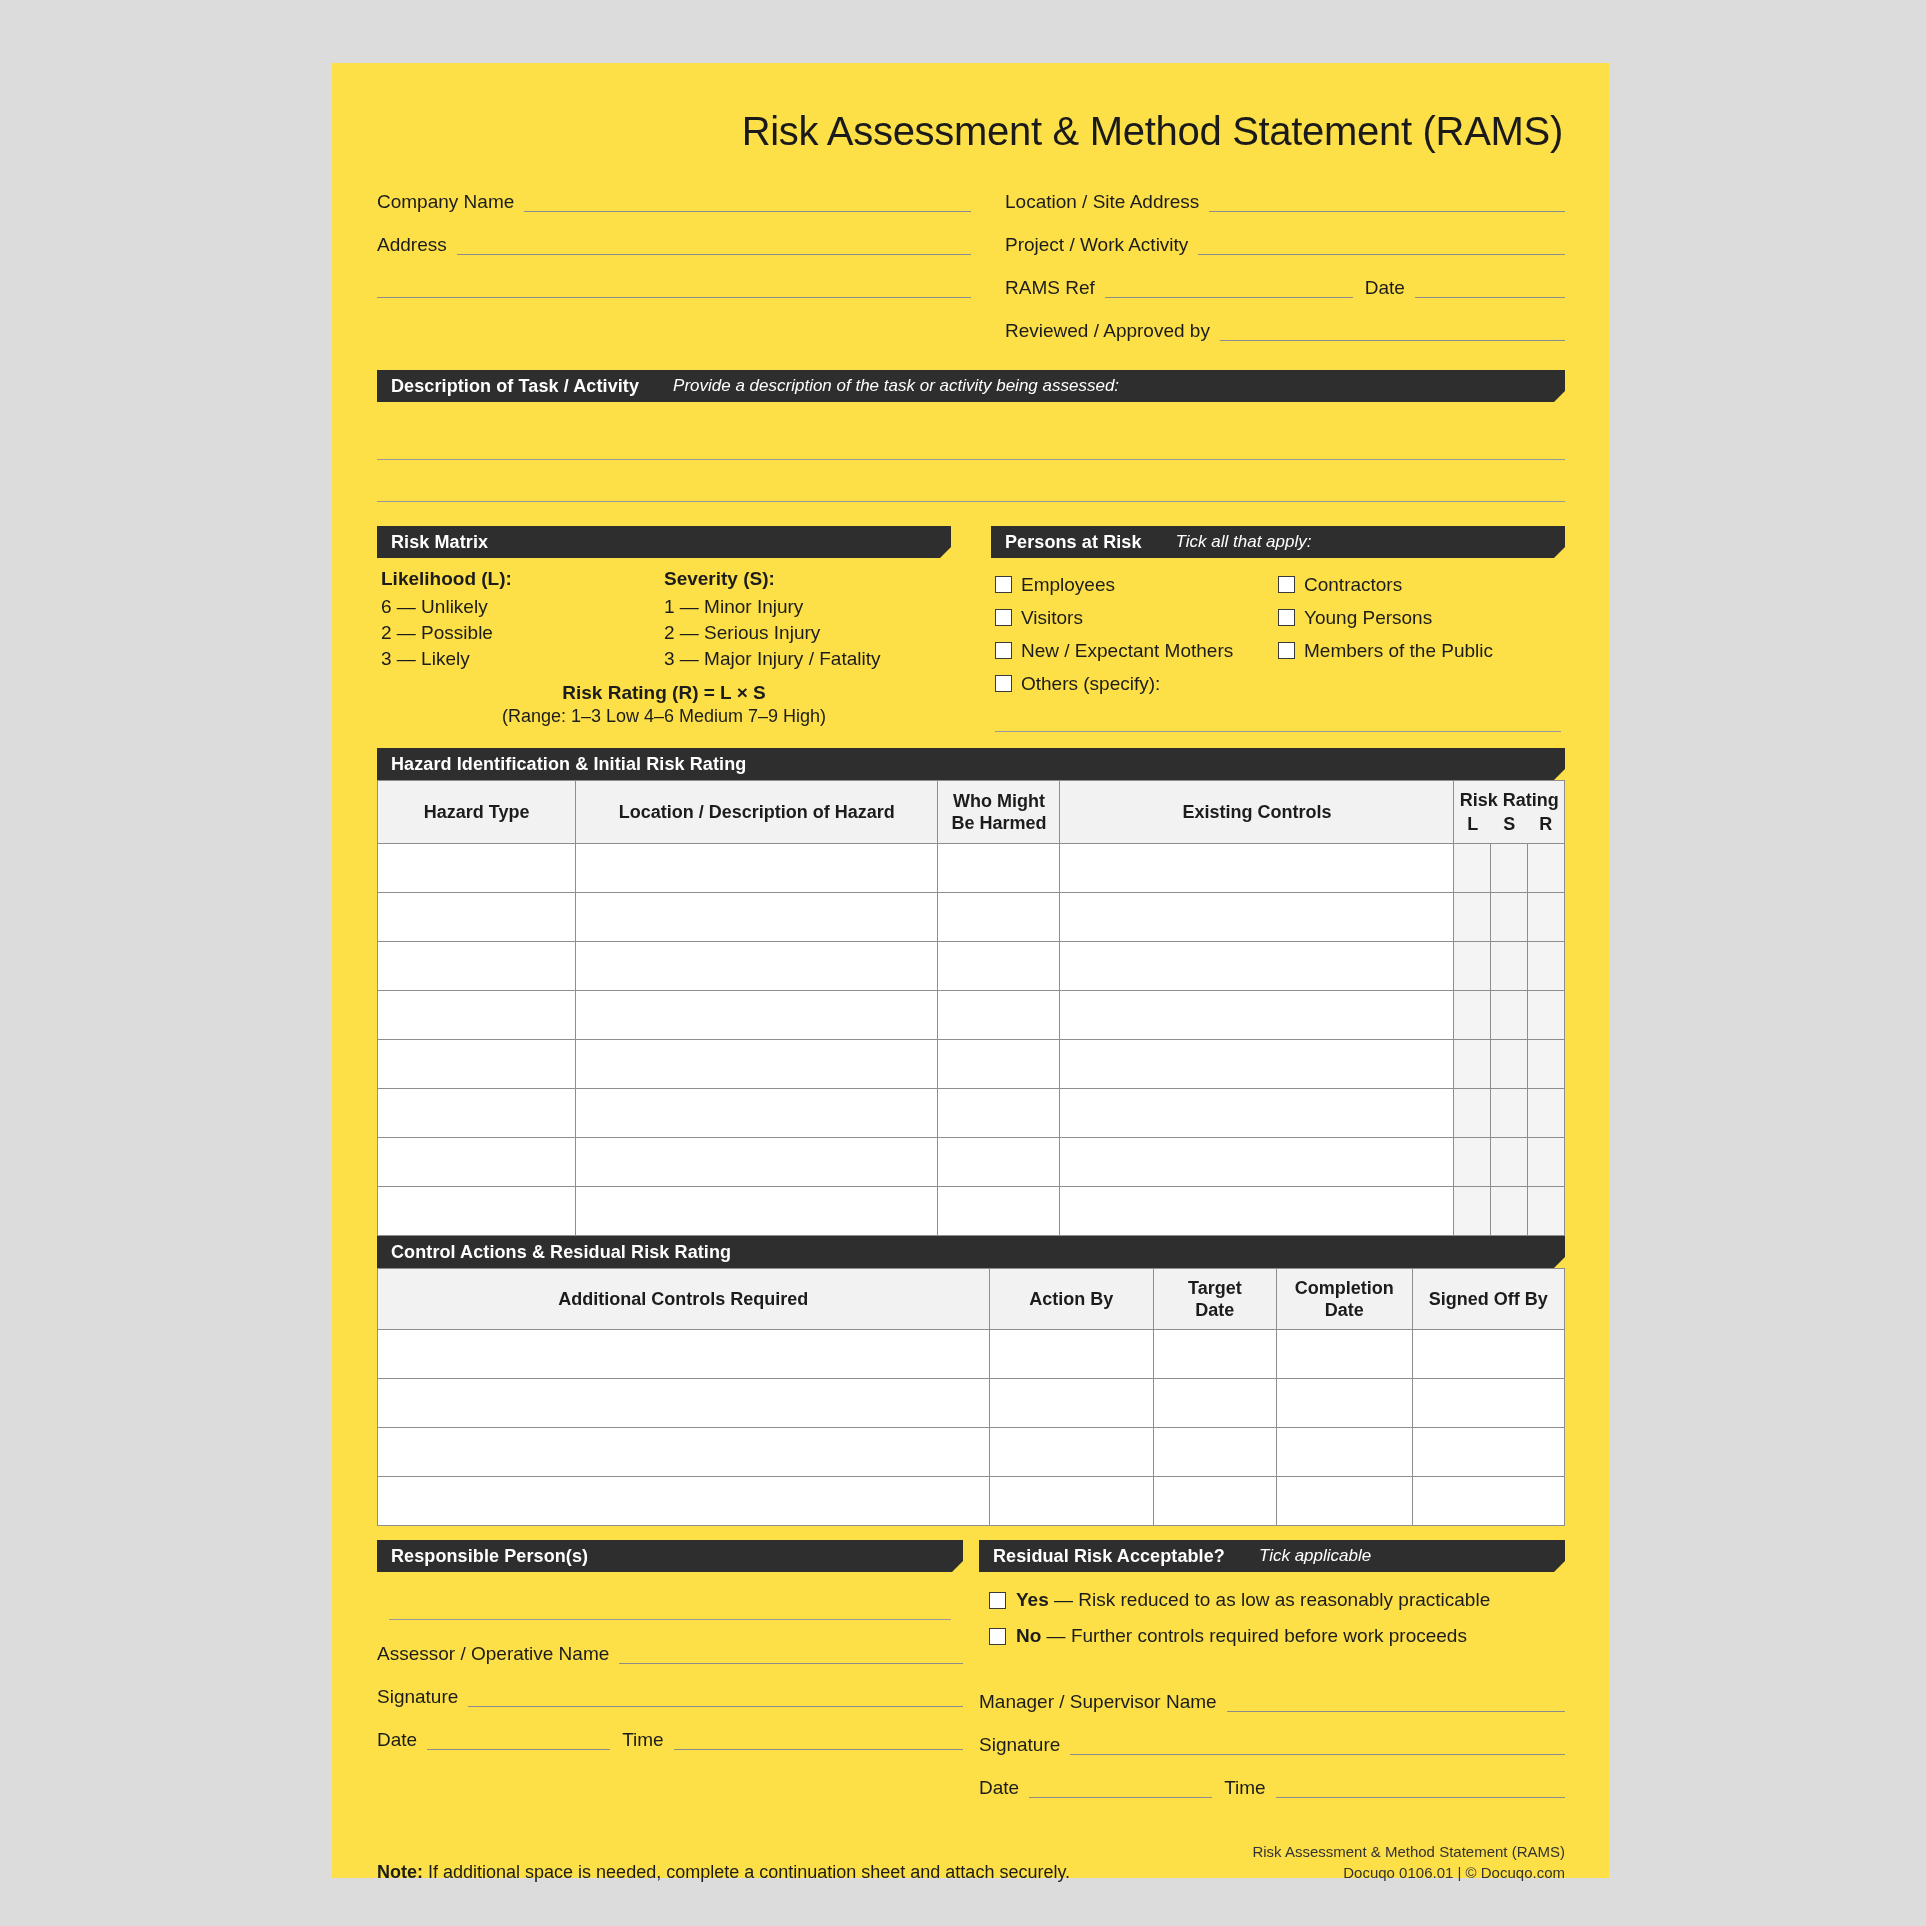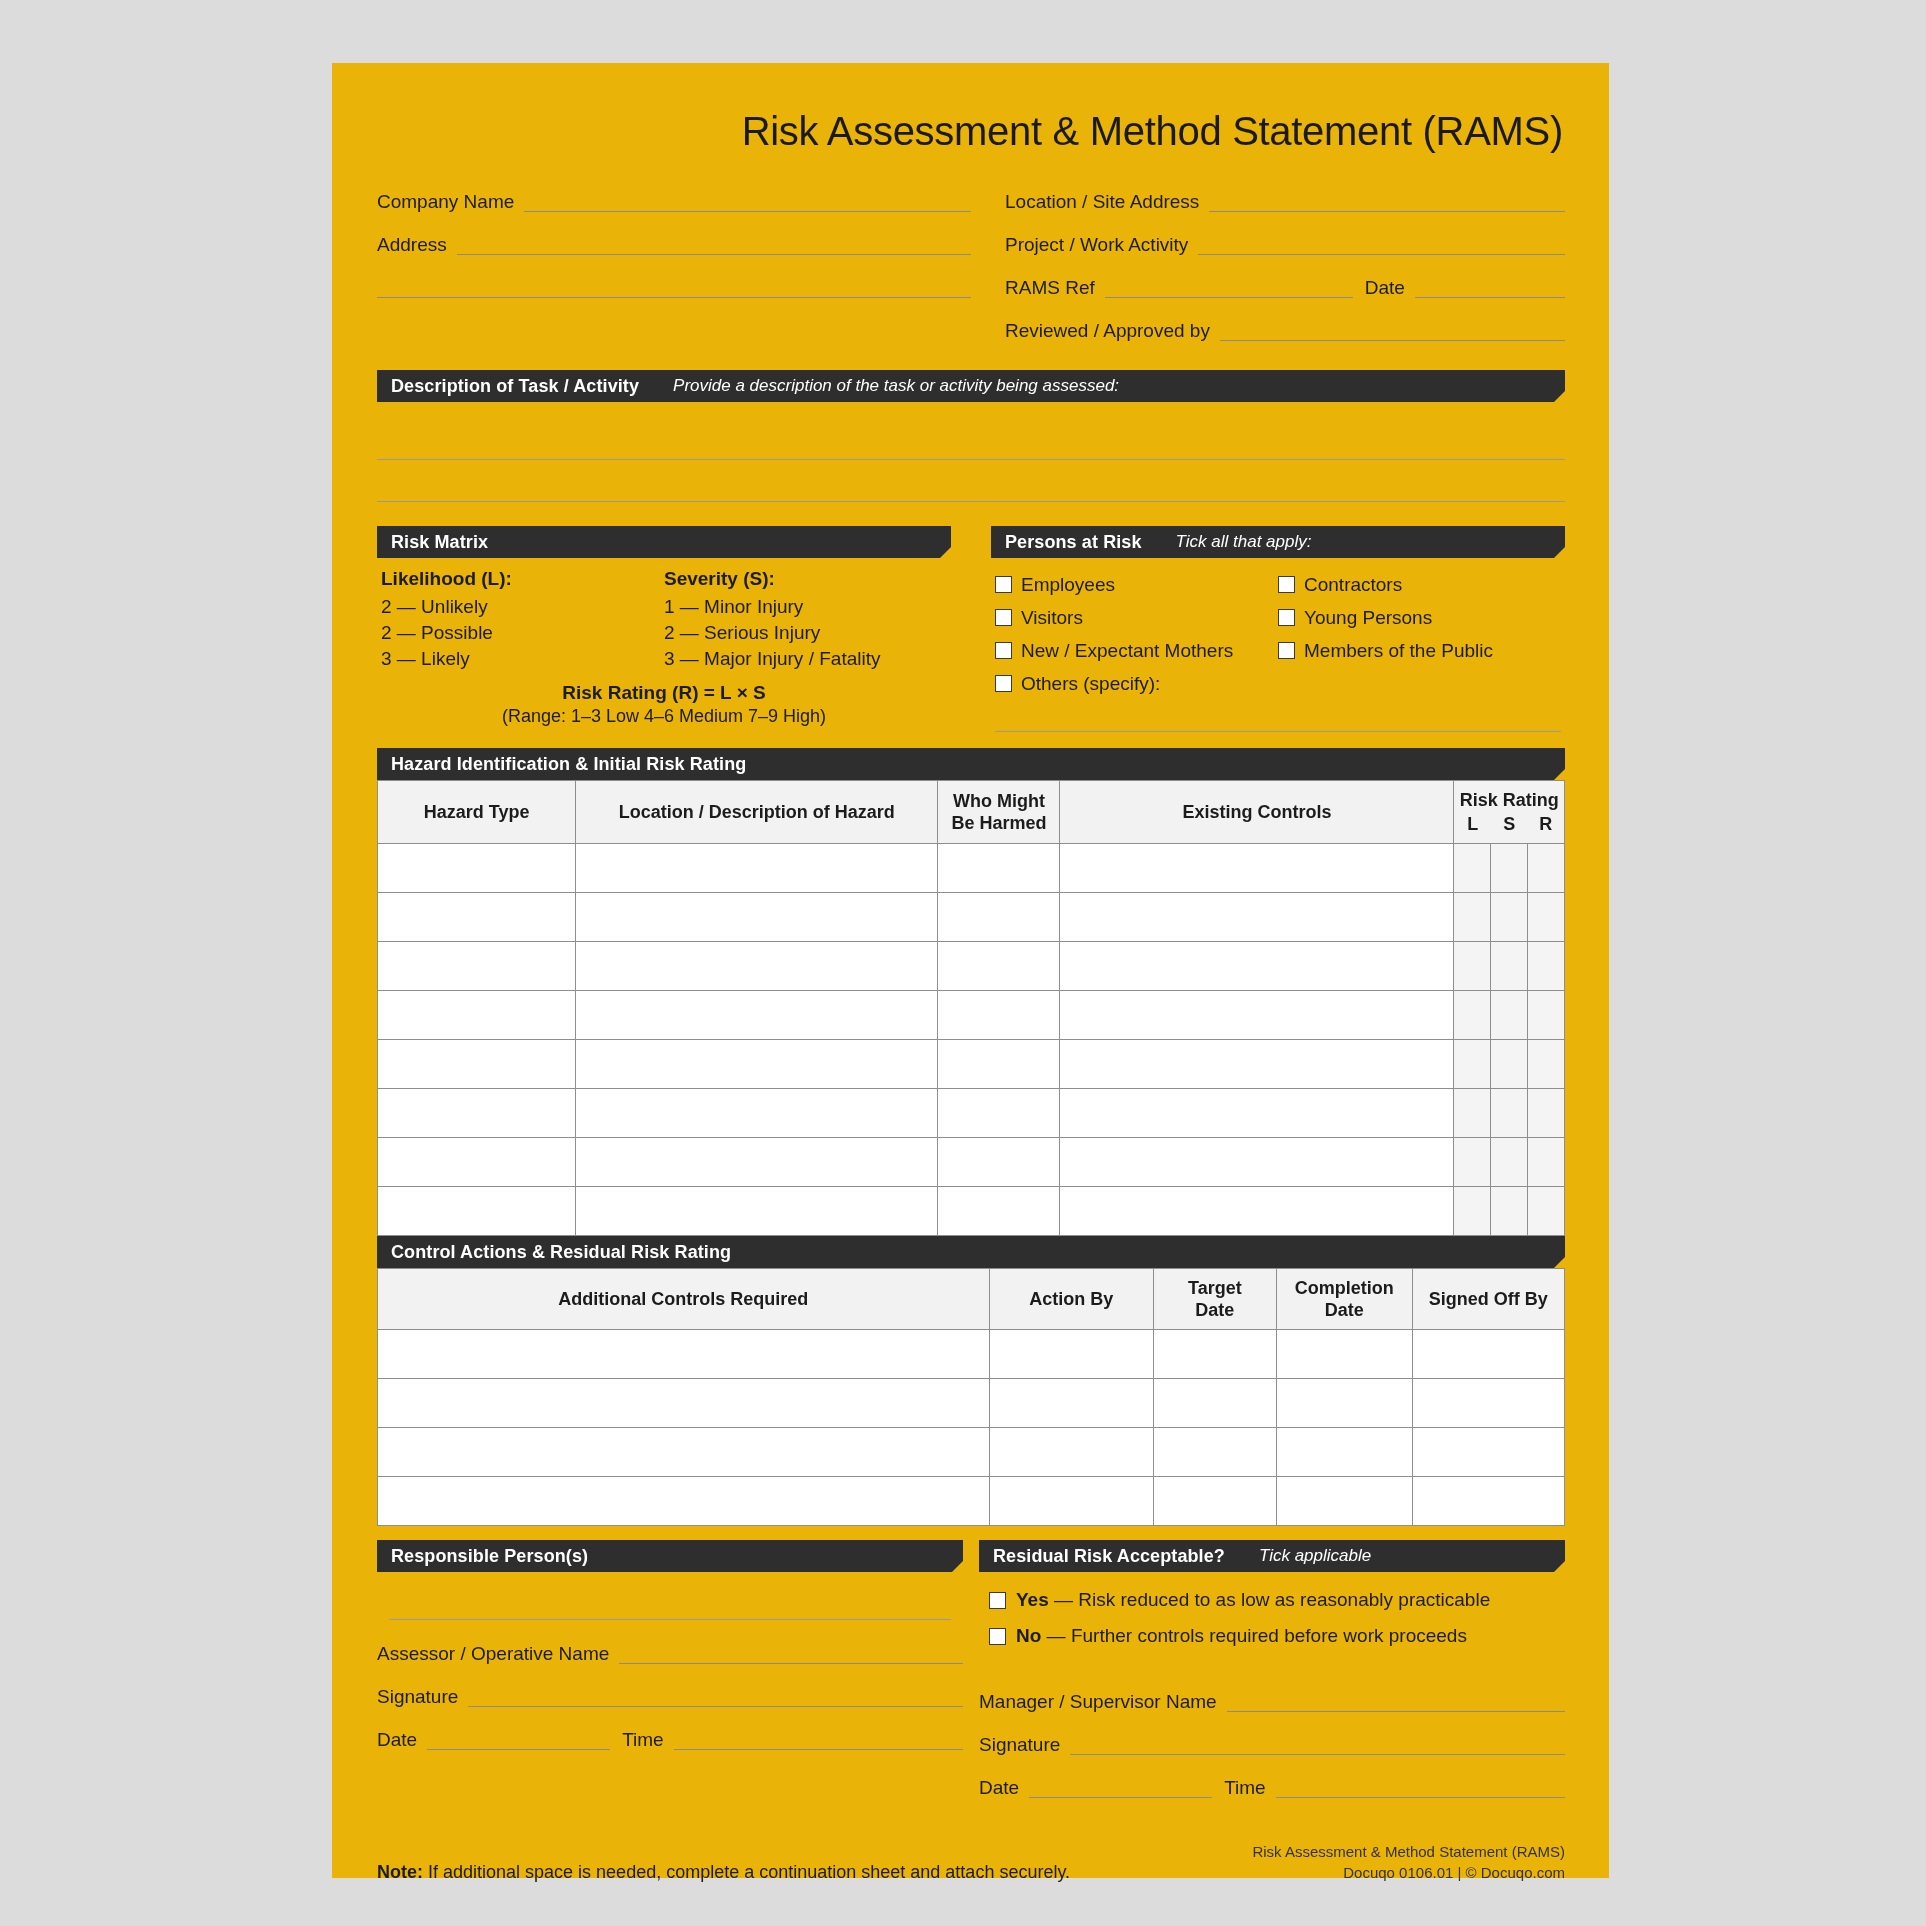--- a/index.html
+++ b/index.html
@@ -8,21 +8,21 @@
     width:1927px; height:1927px;
     background:#dcdcdc;
     font-family:"Liberation Sans", sans-serif;
     color:#1c1c1c;
     overflow:hidden;
   }
   .page {
     position:absolute;
     left:332px; top:63px;
     width:1277px; height:1815px;
-    background:#eab308;
+    background:#fde047;
     padding:0;
   }
   .inner { position:absolute; left:45px; top:0; width:1188px; }
 
   
   .doc-title {
     text-align:right;
     font-size:40px;
     font-weight:400;
     letter-spacing:-0.3px;
@@ -189,21 +189,21 @@
 
     <div class="two-col">
       <div class="col-left">
         <div class="banner">
           <span class="btitle">Risk Matrix</span>
         </div>
         <div class="matrix-body">
           <div class="matrix-cols">
             <div class="mcol">
               <div class="mhead">Likelihood (L):</div>
-              <div class="mitem">2 — Unlikely</div>
+              <div class="mitem">6 — Unlikely</div>
               <div class="mitem">2 — Possible</div>
               <div class="mitem">3 — Likely</div>
             </div>
             <div class="mcol">
               <div class="mhead">Severity (S):</div>
               <div class="mitem">1 — Minor Injury</div>
               <div class="mitem">2 — Serious Injury</div>
               <div class="mitem">3 — Major Injury / Fatality</div>
             </div>
           </div>

